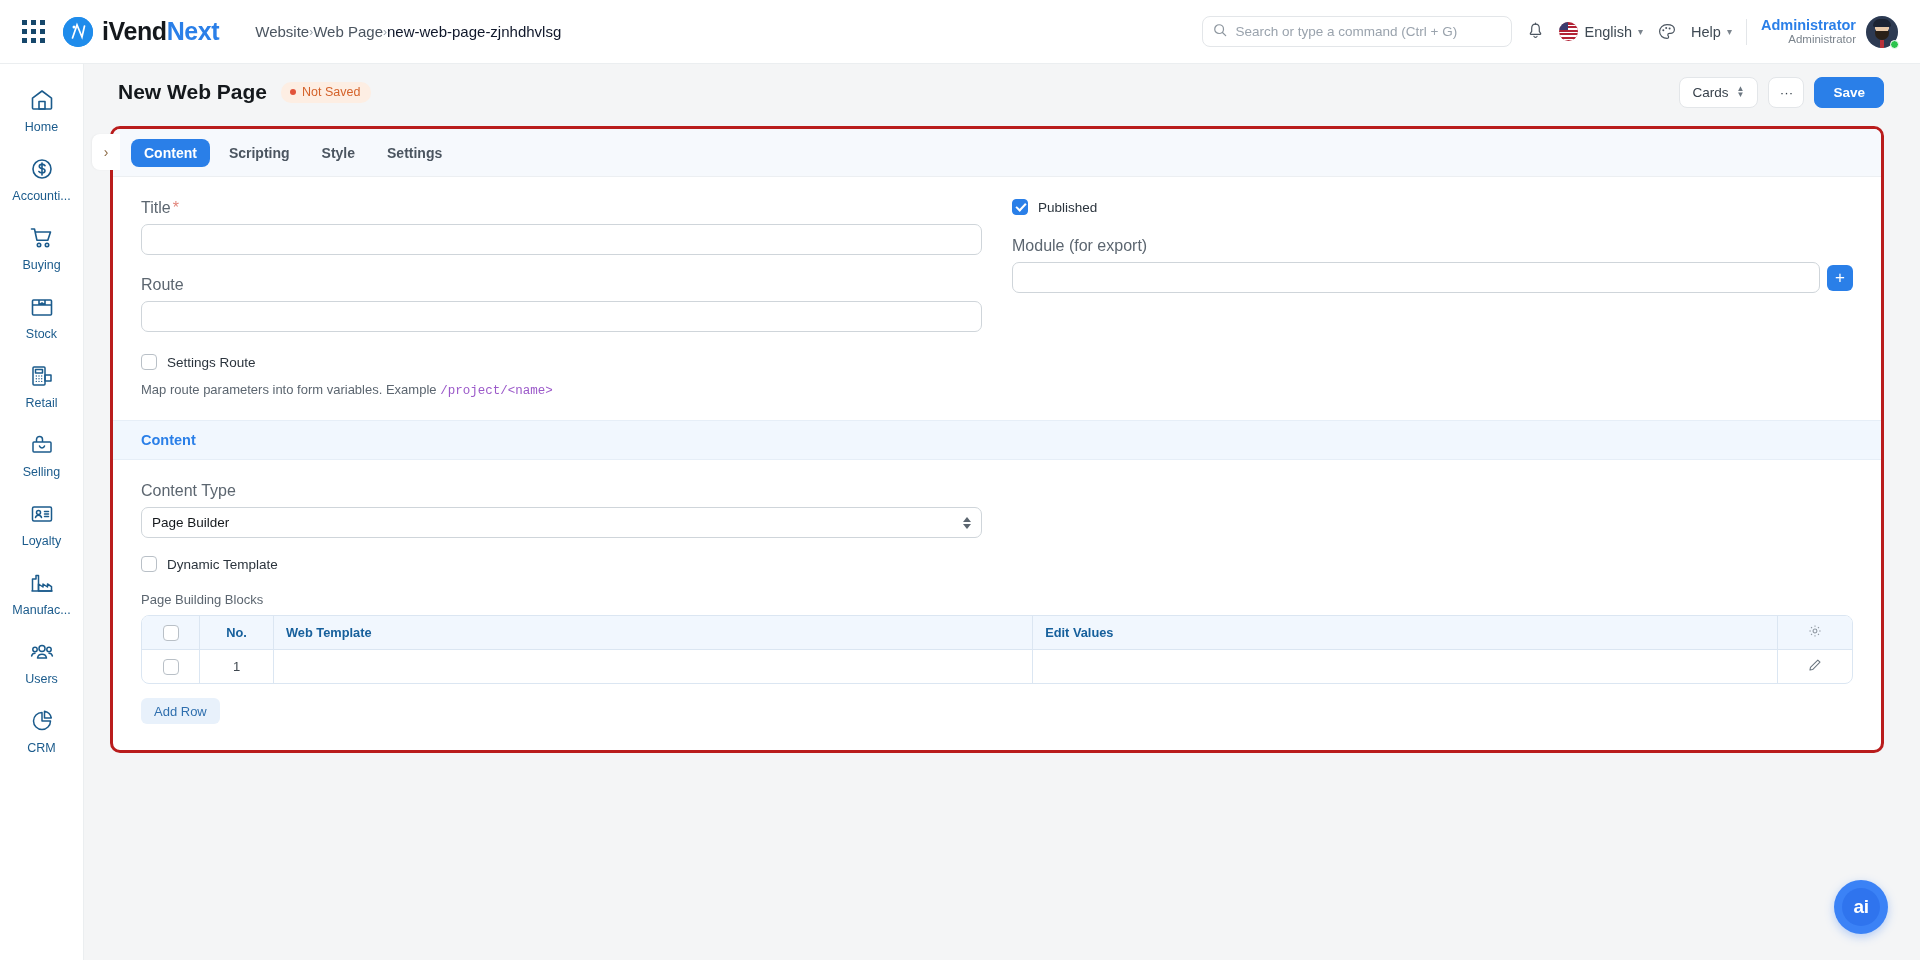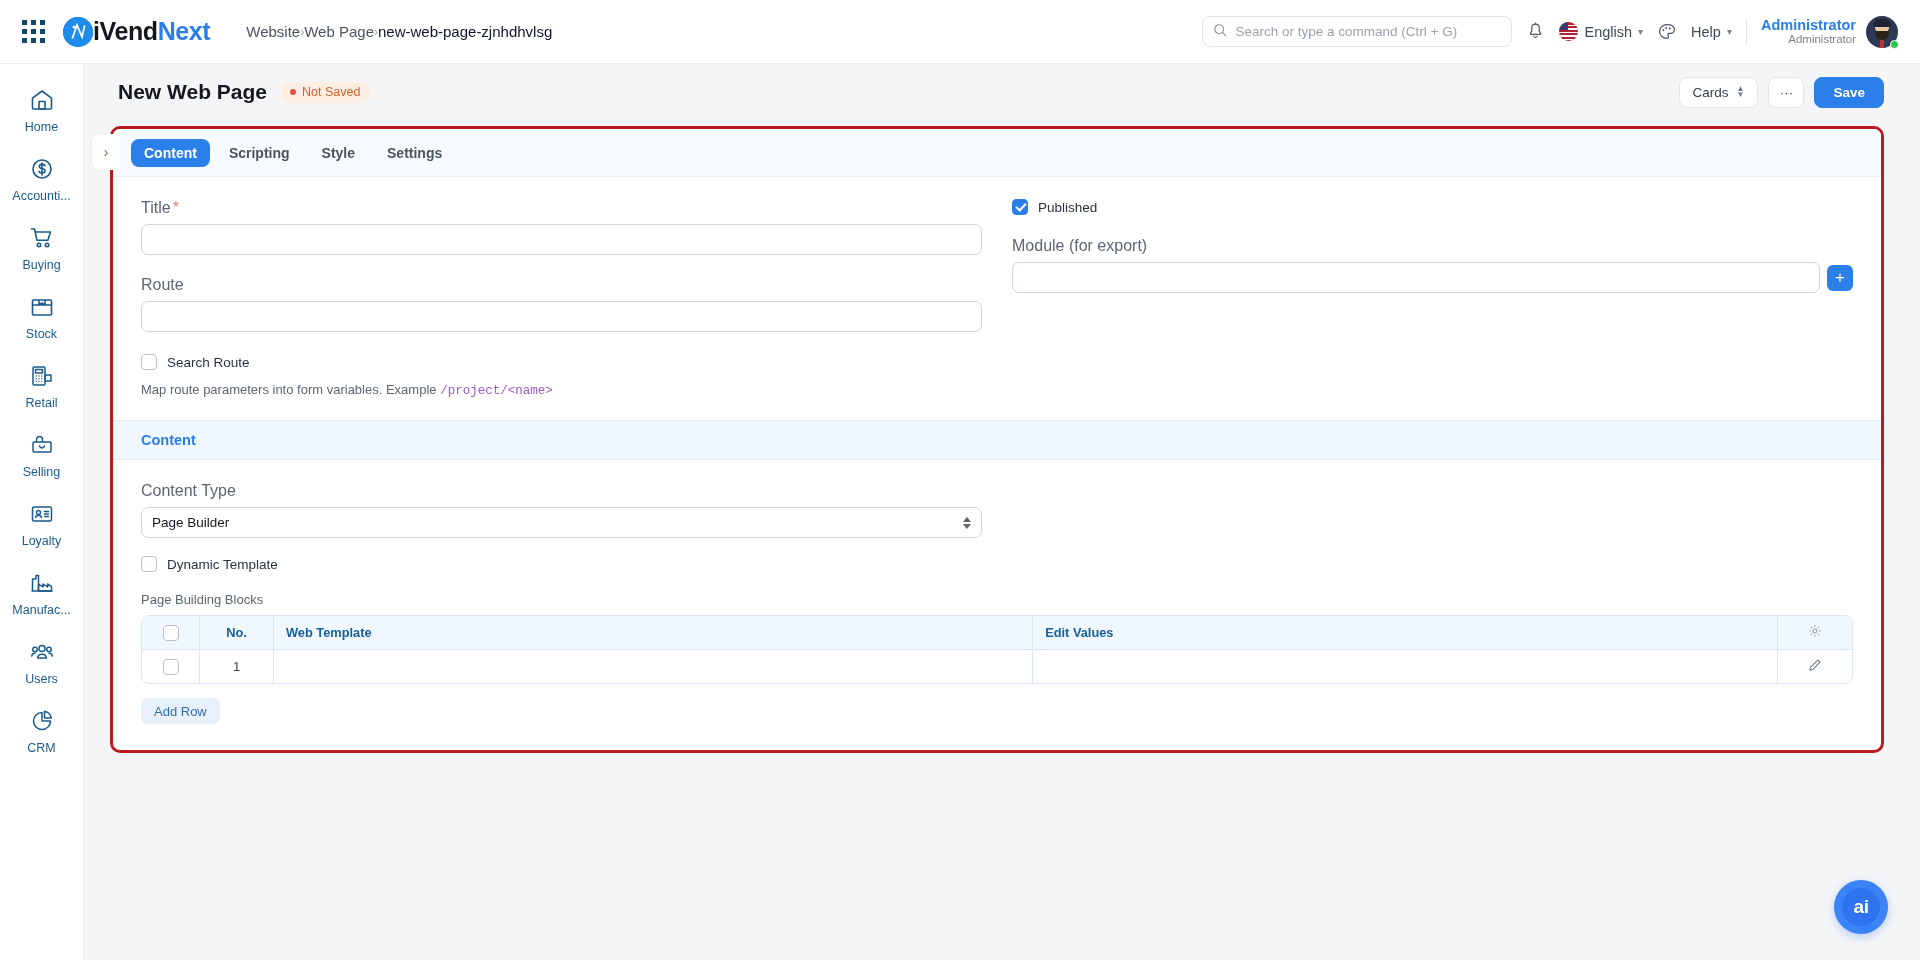--- a/index.html
+++ b/index.html
@@ -15,21 +15,21 @@
   .navbar {
     position: absolute; top: 0; left: 0; right: 0; height: 64px;
     background: #ffffff;
     border-bottom: 1px solid #ebeef0;
     display: flex; align-items: center;
     z-index: 30;
   }
   .nav-left { display: flex; align-items: center; gap: 18px; padding-left: 22px; }
   .apps-grid { display: grid; grid-template-columns: repeat(3, 5px); grid-gap: 4px; cursor: pointer; }
   .apps-grid i { display: block; width: 5px; height: 5px; background: #16476b; }
-  .brand { display: flex; align-items: center; cursor: pointer; }
+  .brand { display: flex; align-items: center; gap: 9px; cursor: pointer; }
   .brand-logo {
     width: 30px; height: 30px; border-radius: 50%;
     background: #1f8ceb; position: relative; flex: none;
   }
   .brand-logo svg { position: absolute; top: 0; left: 0; }
   .brand-text { font-size: 25px; font-weight: 700; letter-spacing: -0.4px; color: #14181c; white-space: nowrap; }
   .brand-text b { color: #2a7fe8; font-weight: 700; }
 
   .breadcrumb { display: flex; align-items: center; margin-left: 36px; font-size: 15px; }
   .breadcrumb a { color: #4b5560; text-decoration: none; cursor: pointer; }
@@ -515,21 +515,21 @@
           <input class="ctl" type="text" placeholder="" style="">
         </div>
 
         <div>
           <label class="fieldlabel">Route</label>
           <input class="ctl" type="text" placeholder="" style="">
         </div>
 
         <div style="margin-top:22px" class="checkrow">
           <span class="cbox"></span>
-          <span class="checklabel">Search Route</span>
+          <span class="checklabel">Settings Route</span>
         </div>
 
         <div class="helptext">
           <span>Map route parameters into form variables. Example </span><code>/project/&lt;name&gt;</code>
         </div>
       </div>
 
       <div class="col">
         <div class="checkrow">
           <span class="cbox on"></span>

